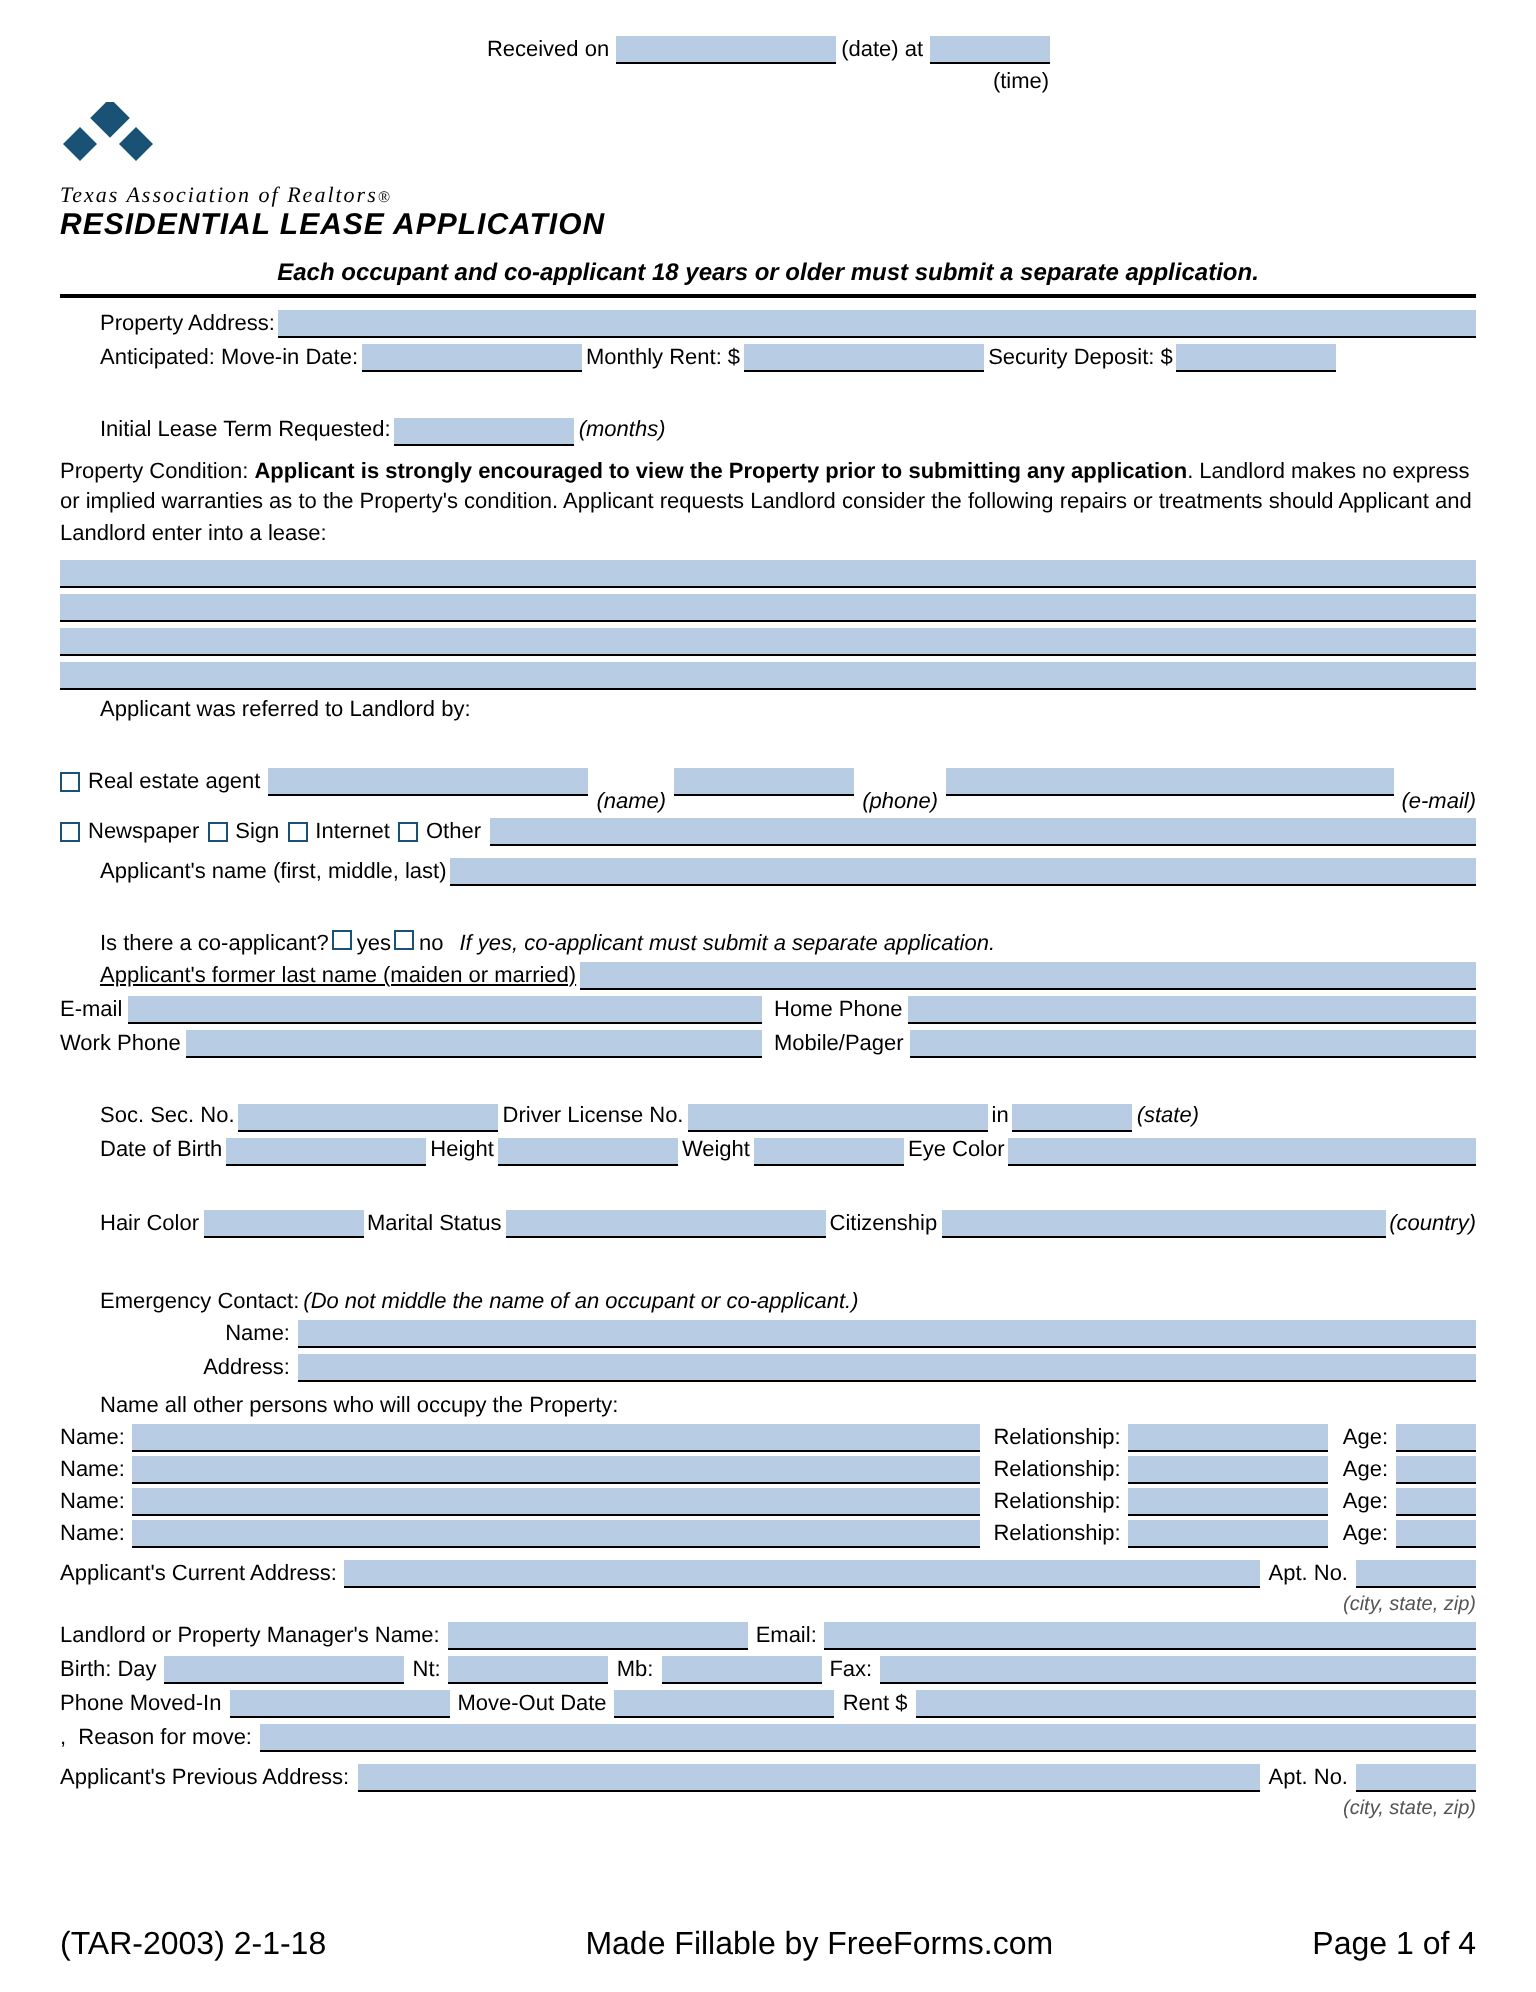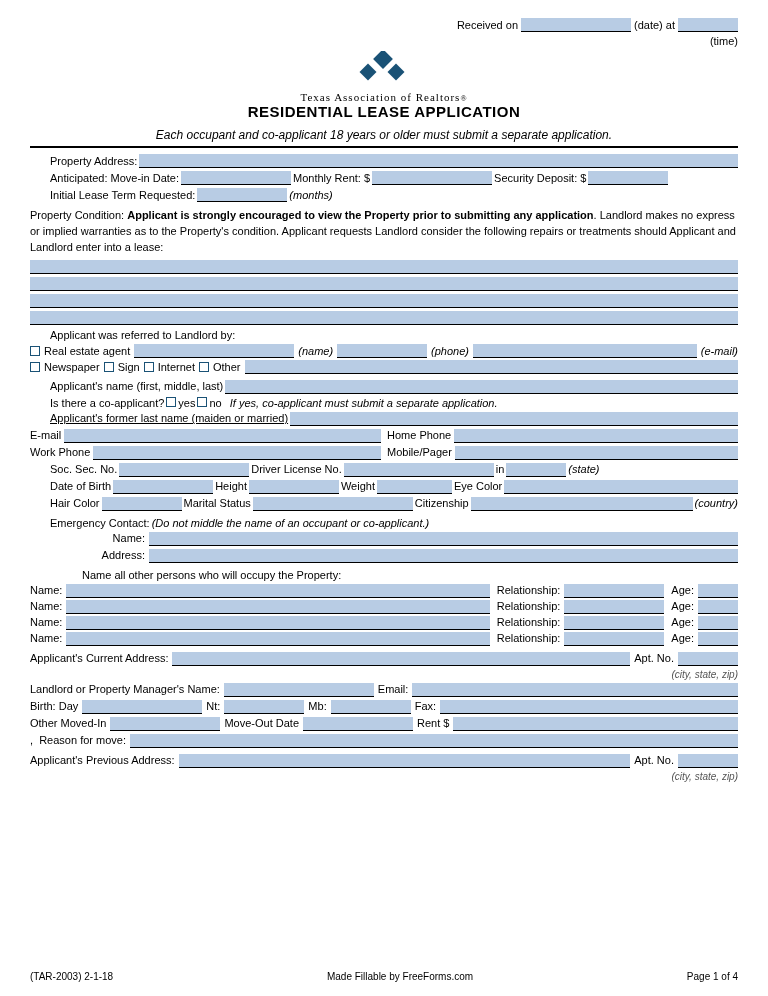--- a/index.html
+++ b/index.html
@@ -14,21 +14,21 @@
     }
     .page {
       width: 768px;
       min-height: 996px;
       padding: 18px 30px 18px 30px;
       background: #fff;
       position: relative;
     }
     .header-top {
       display: flex;
-      justify-content: flex-end;
+      justify-content: center;
       align-items: flex-start;
       margin-bottom: 2px;
       font-size: 10.5px;
     }
     .received-line {
       display: flex;
       align-items: center;
       gap: 3px;
       flex-direction: column;
       align-items: flex-end;
@@ -40,22 +40,22 @@
     }
     .field-underline {
       border: none;
       border-bottom: 1px solid #000;
       background: #b8cce4;
       height: 14px;
       display: inline-block;
     }
 
     .logo-area {
-      text-align: center;
       margin: 4px 0 2px 0;
+      font-style: italic;
     }
     .logo-diamonds {
       display: inline-flex;
       gap: 0px;
       margin-bottom: 2px;
     }
     .logo-text {
       font-size: 11px;
       font-family: 'Times New Roman', serif;
       letter-spacing: 1px;
@@ -63,21 +63,21 @@
     }
     .title-main {
       font-size: 15px;
       font-weight: bold;
       color: #000;
       letter-spacing: 0.5px;
     }
 
     .subtitle-italic {
       font-style: italic;
-      font-weight: normal;
+      font-weight: bold;
       font-size: 12px;
       text-align: center;
       margin: 8px 0 4px 0;
     }
     .divider {
       border: none;
       border-top: 2px solid #000;
       margin: 4px 0 6px 0;
     }
 
@@ -166,26 +166,26 @@
       flex-wrap: wrap;
     }
 
     .footer {
       position: absolute;
       bottom: 14px;
       left: 30px;
       right: 30px;
       display: flex;
       justify-content: space-between;
-      font-size: 10px;
+      font-size: 16px;
       color: #000;
       border-top: none;
     }
 
-    .italic { font-style: italic; }
+    .italic { font-style: italic; margin-top: 20px; }
 
     input[type="text"] {
       border: none;
       border-bottom: 1px solid #000;
       background: #b8cce4;
       height: 14px;
       font-size: 10.5px;
       outline: none;
       padding: 0 2px;
       vertical-align: baseline;
@@ -256,21 +256,21 @@
     <span>Property Condition: </span><b>Applicant is strongly encouraged to view the Property prior to submitting any application</b><span>. Landlord makes no express or implied warranties as to the Property's condition. Applicant requests Landlord consider the following repairs or treatments should Applicant and Landlord enter into a lease:</span>
   </div>
   <div class="lease-lines">
     <input type="text" style="width: 100%; background: rgb(184, 204, 228); border-top: none; border-right: none; border-left: none; border-image: initial; border-bottom: 1px solid rgb(0, 0, 0); height: 14px; font-size: 10.5px; display: block; margin-bottom: 3px;">
     <input type="text" style="width: 100%; background: rgb(184, 204, 228); border-top: none; border-right: none; border-left: none; border-image: initial; border-bottom: 1px solid rgb(0, 0, 0); height: 14px; font-size: 10.5px; display: block; margin-bottom: 3px;">
     <input type="text" style="width: 100%; background: rgb(184, 204, 228); border-top: none; border-right: none; border-left: none; border-image: initial; border-bottom: 1px solid rgb(0, 0, 0); height: 14px; font-size: 10.5px; display: block; margin-bottom: 3px;">
     <input type="text" style="width: 100%; background: rgb(184, 204, 228); border-top: none; border-right: none; border-left: none; border-image: initial; border-bottom: 1px solid rgb(0, 0, 0); height: 14px; font-size: 10.5px; display: block;">
   </div>
 
   <div class="referred-section form-section">
-    <div class="form-row" style="margin-bottom:3px;">
+    <div class="form-row" style="margin-bottom:14px;">
       <span class="lbl">Applicant was referred to Landlord by:</span>
     </div>
     <div class="checkbox-row">
       <span class="checkbox-box"></span>
       <span class="lbl">Real estate agent</span>
       <input type="text" style="width: 160px; background: rgb(184, 204, 228); border-top: none; border-right: none; border-left: none; border-image: initial; border-bottom: 1px solid rgb(0, 0, 0); height: 14px; font-size: 10.5px;">
       <span class="lbl italic">(name)</span>
       <input type="text" style="width: 90px; background: rgb(184, 204, 228); border-top: none; border-right: none; border-left: none; border-image: initial; border-bottom: 1px solid rgb(0, 0, 0); height: 14px; font-size: 10.5px;">
       <span class="lbl italic">(phone)</span>
       <input type="text" style="flex: 1 1 0%; background: rgb(184, 204, 228); border-top: none; border-right: none; border-left: none; border-image: initial; border-bottom: 1px solid rgb(0, 0, 0); height: 14px; font-size: 10.5px;">
@@ -370,21 +370,21 @@
       <span class="ec-label lbl">Name:</span>
       <input type="text" style="flex: 1 1 0%; background: rgb(184, 204, 228); border-top: none; border-right: none; border-left: none; border-image: initial; border-bottom: 1px solid rgb(0, 0, 0); height: 14px; font-size: 10.5px;">
     </div>
     <div class="ec-row">
       <span class="ec-label lbl">Address:</span>
       <input type="text" style="flex: 1 1 0%; background: rgb(184, 204, 228); border-top: none; border-right: none; border-left: none; border-image: initial; border-bottom: 1px solid rgb(0, 0, 0); height: 14px; font-size: 10.5px;">
     </div>
   </div>
 
   <div class="occupants-section form-section">
-    <div class="form-row" style="margin-bottom:3px;margin-left:32px;">
+    <div class="form-row" style="margin-bottom:3px;">
       <span class="lbl">Name all other persons who will occupy the Property:</span>
     </div>
 
     <div class="occ-row">
       <span class="lbl">Name:</span>
       <input type="text" style="flex: 1 1 0%; background: rgb(184, 204, 228); border-top: none; border-right: none; border-left: none; border-image: initial; border-bottom: 1px solid rgb(0, 0, 0); height: 14px; font-size: 10.5px;">
       <span class="lbl">&nbsp;Relationship:</span>
       <input type="text" style="width: 100px; background: rgb(184, 204, 228); border-top: none; border-right: none; border-left: none; border-image: initial; border-bottom: 1px solid rgb(0, 0, 0); height: 14px; font-size: 10.5px;">
       <span class="lbl">&nbsp;Age:</span>
       <input type="text" style="width: 40px; background: rgb(184, 204, 228); border-top: none; border-right: none; border-left: none; border-image: initial; border-bottom: 1px solid rgb(0, 0, 0); height: 14px; font-size: 10.5px;">
@@ -439,21 +439,21 @@
       <input type="text" style="width: 120px; background: rgb(184, 204, 228); border-top: none; border-right: none; border-left: none; border-image: initial; border-bottom: 1px solid rgb(0, 0, 0); height: 14px; font-size: 10.5px;">
       <span class="lbl">Nt:</span>
       <input type="text" style="width: 80px; background: rgb(184, 204, 228); border-top: none; border-right: none; border-left: none; border-image: initial; border-bottom: 1px solid rgb(0, 0, 0); height: 14px; font-size: 10.5px;">
       <span class="lbl">Mb:</span>
       <input type="text" style="width: 80px; background: rgb(184, 204, 228); border-top: none; border-right: none; border-left: none; border-image: initial; border-bottom: 1px solid rgb(0, 0, 0); height: 14px; font-size: 10.5px;">
       <span class="lbl">Fax:</span>
       <input type="text" style="flex: 1 1 0%; background: rgb(184, 204, 228); border-top: none; border-right: none; border-left: none; border-image: initial; border-bottom: 1px solid rgb(0, 0, 0); height: 14px; font-size: 10.5px;">
     </div>
 
     <div class="addr-row">
-      <span class="lbl">Other Moved-In</span>
+      <span class="lbl">Phone Moved-In</span>
       <input type="text" style="width: 110px; background: rgb(184, 204, 228); border-top: none; border-right: none; border-left: none; border-image: initial; border-bottom: 1px solid rgb(0, 0, 0); height: 14px; font-size: 10.5px;">
       <span class="lbl">Move-Out Date</span>
       <input type="text" style="width: 110px; background: rgb(184, 204, 228); border-top: none; border-right: none; border-left: none; border-image: initial; border-bottom: 1px solid rgb(0, 0, 0); height: 14px; font-size: 10.5px;">
       <span class="lbl">Rent $</span>
       <input type="text" style="flex: 1 1 0%; background: rgb(184, 204, 228); border-top: none; border-right: none; border-left: none; border-image: initial; border-bottom: 1px solid rgb(0, 0, 0); height: 14px; font-size: 10.5px;">
     </div>
 
     <div class="addr-row">
       <span class="lbl">,&nbsp;&nbsp;Reason for move:</span>
       <input type="text" style="flex: 1 1 0%; background: rgb(184, 204, 228); border-top: none; border-right: none; border-left: none; border-image: initial; border-bottom: 1px solid rgb(0, 0, 0); height: 14px; font-size: 10.5px;">

